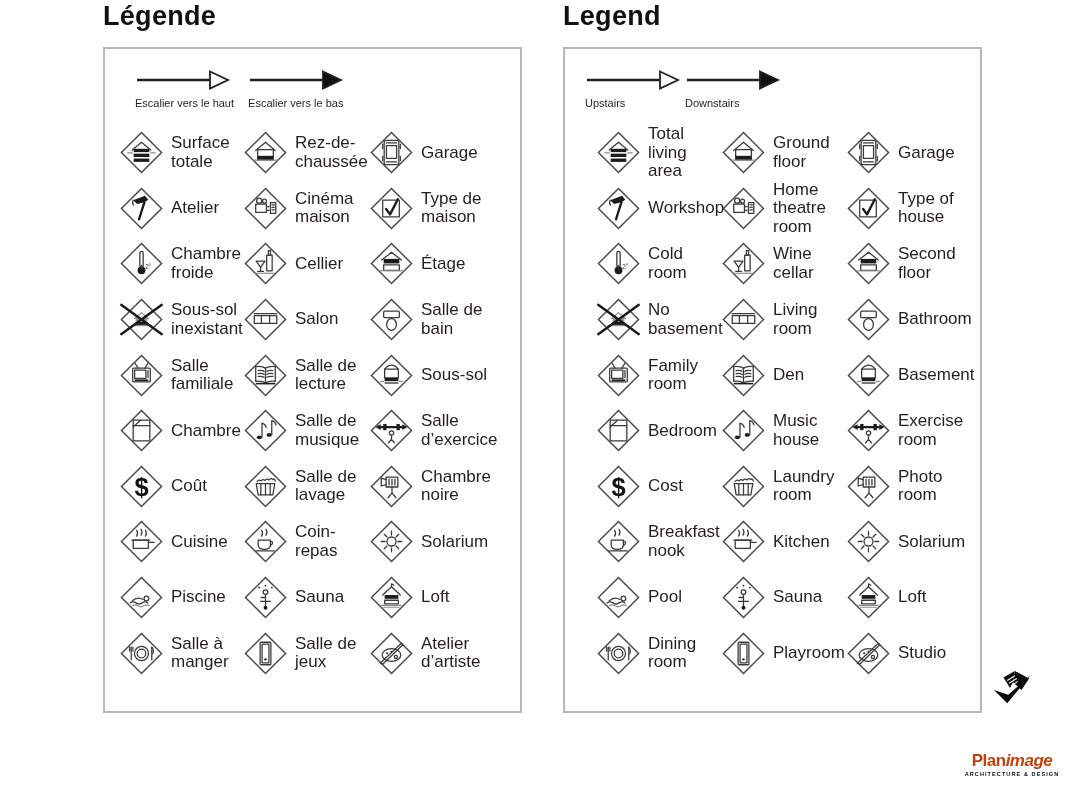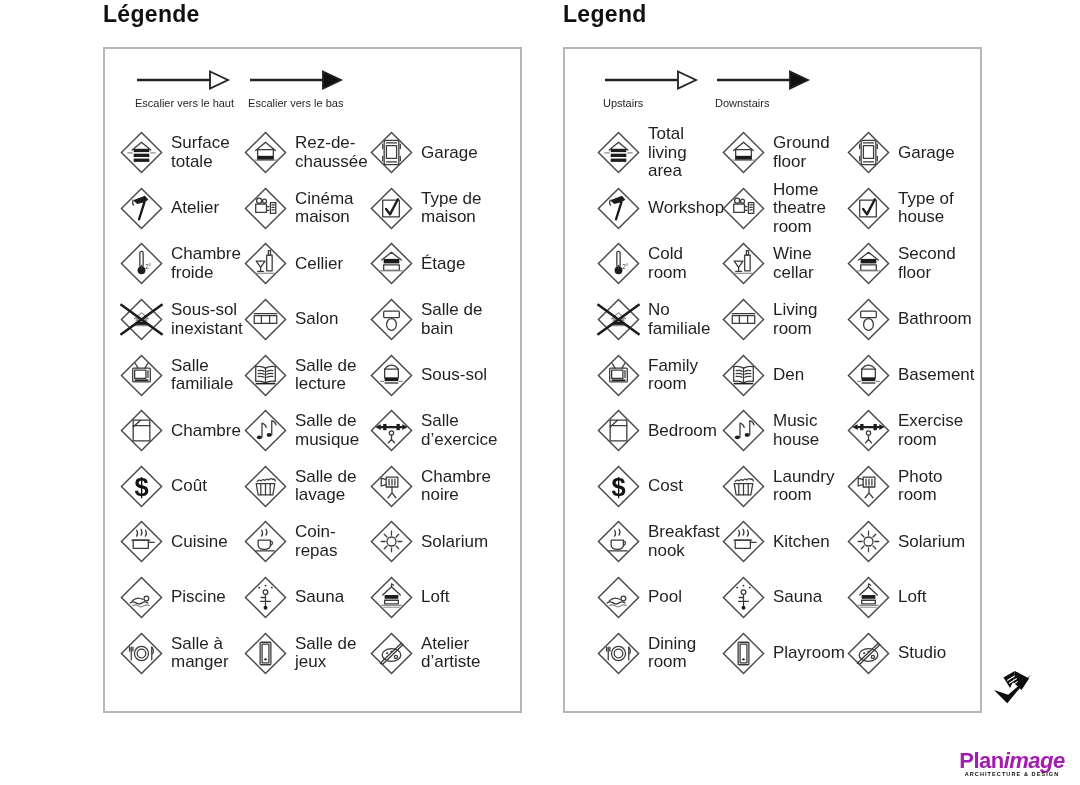--- a/index.html
+++ b/index.html
@@ -1,50 +1,50 @@
 <!DOCTYPE html>
 <html><head>
 <meta charset="utf-8">
 <style>
   * { margin:0; padding:0; box-sizing:border-box; }
   html,body { background:#fff; }
   body { width:1080px; height:785px; font-family:"Liberation Sans", sans-serif; color:#231f20; }
   .page { position:relative; width:1080px; height:785px; background:#fff; overflow:hidden; }
 
-  .title { position:absolute; top:1px; font-size:23px; font-weight:700; letter-spacing:.3px; color:#111; }
+  .title { position:absolute; top:1px; font-size:27px; font-weight:700; letter-spacing:.3px; color:#111; }
   .title-fr { left:103px; }
   .title-en { left:563px; }
 
   .panel { position:absolute; top:47px; width:419px; height:666px; border:2px solid #b7b7b7; background:#fff; }
   .panel-fr { left:103px; }
   .panel-en { left:563px; }
 
   .arrows { display:flex; padding:20px 0 0 30px; gap:14px; }
-  .panel-en .arrows { padding-left:38px; gap:16px; }
+  .panel-en .arrows { padding-left:20px; gap:4px; }
   .arrow-group { display:flex; flex-direction:column; }
   .arrow svg { display:block; }
   .arrow-lbl { font-size:11px; margin-top:6px; white-space:nowrap; color:#231f20; }
 
   .grid { display:grid; margin-top:16px; padding-left:14px; grid-template-columns:124px 126px 1fr; grid-auto-rows:55.6px; }
   .panel-en .grid { padding-left:31px; grid-template-columns:125px 125px 1fr; }
   .cell { display:flex; align-items:center; gap:7px; }
   .dicon { flex:0 0 auto; width:45px; height:45px; }
   .dicon svg { display:block; overflow:visible; }
   .lbl { font-size:17px; line-height:18.5px; white-space:pre-line; color:#231f20; }
 
   svg .dia { fill:#fff; stroke:#4a4a4a; stroke-width:1.5; }
   svg .s  { fill:none; stroke:#3a3a3a; stroke-width:1.3; stroke-linecap:round; stroke-linejoin:round; }
   svg .s2 { fill:none; stroke:#1c1c1c; stroke-width:2.4; stroke-linecap:round; stroke-linejoin:round; }
   svg .f  { fill:#1c1c1c; stroke:none; }
   svg .g  { fill:none; stroke:#8a8a8a; stroke-width:1.2; }
   svg text { font-family:"Liberation Sans", sans-serif; }
 
   .logo { position:absolute; right:12px; bottom:8px; width:112px; text-align:center; }
   .logo-mark { display:flex; justify-content:center; margin-bottom:-4px; }
-  .logo-text { font-size:22px; line-height:18px; color:#a21caf; white-space:nowrap;margin-top:48px; }
+  .logo-text { font-size:17px; line-height:18px; color:#c2410c; white-space:nowrap;margin-top:48px; }
   .logo-text .lp { font-weight:800; letter-spacing:-.5px; }
   .logo-text .li { font-weight:700; font-style:italic; letter-spacing:-.5px; }
   .logo-tag { font-size:5.5px; letter-spacing:1.1px; font-weight:700; color:#0c0c0c; margin-top:1px; }
 </style>
 </head>
 <body>
 
 <div class="page">
   <h1 class="title title-fr">Légende</h1>
   <h1 class="title title-en">Legend</h1>
@@ -593,21 +593,21 @@
             <svg width="45" height="45" viewBox="0 0 46 46">
               <polygon class="dia" points="23,2.5 43.5,23 23,43.5 2.5,23"></polygon>
               <path class="g" d="M15.5 22.5 23 16 30.5 22.5"></path>
               <rect x="17" y="21.5" width="12" height="3" fill="#9a9a9a"></rect>
               <rect class="f" x="17" y="25.3" width="12" height="3.2"></rect>
               <path class="g" d="M12 29.3 H34"></path>
               <path d="M1.5 7.5 L44.5 38.5 M44.5 7.5 L1.5 38.5" stroke="#1c1c1c" stroke-width="2.6" fill="none"></path>
             </svg>
           </span>
           <span class="lbl">No
-familiale</span>
+basement</span>
         </div>
         <div class="cell">
           <span class="dicon">
             <svg width="45" height="45" viewBox="0 0 46 46">
               <polygon class="dia" points="23,2.5 43.5,23 23,43.5 2.5,23"></polygon>
               <path class="s" d="M11.5 17 h23"></path>
               <rect class="s" x="11.5" y="19" width="23" height="8"></rect>
               <path class="s" d="M18.8 19 v8 M27.2 19 v8"></path>
             </svg>
           </span>

